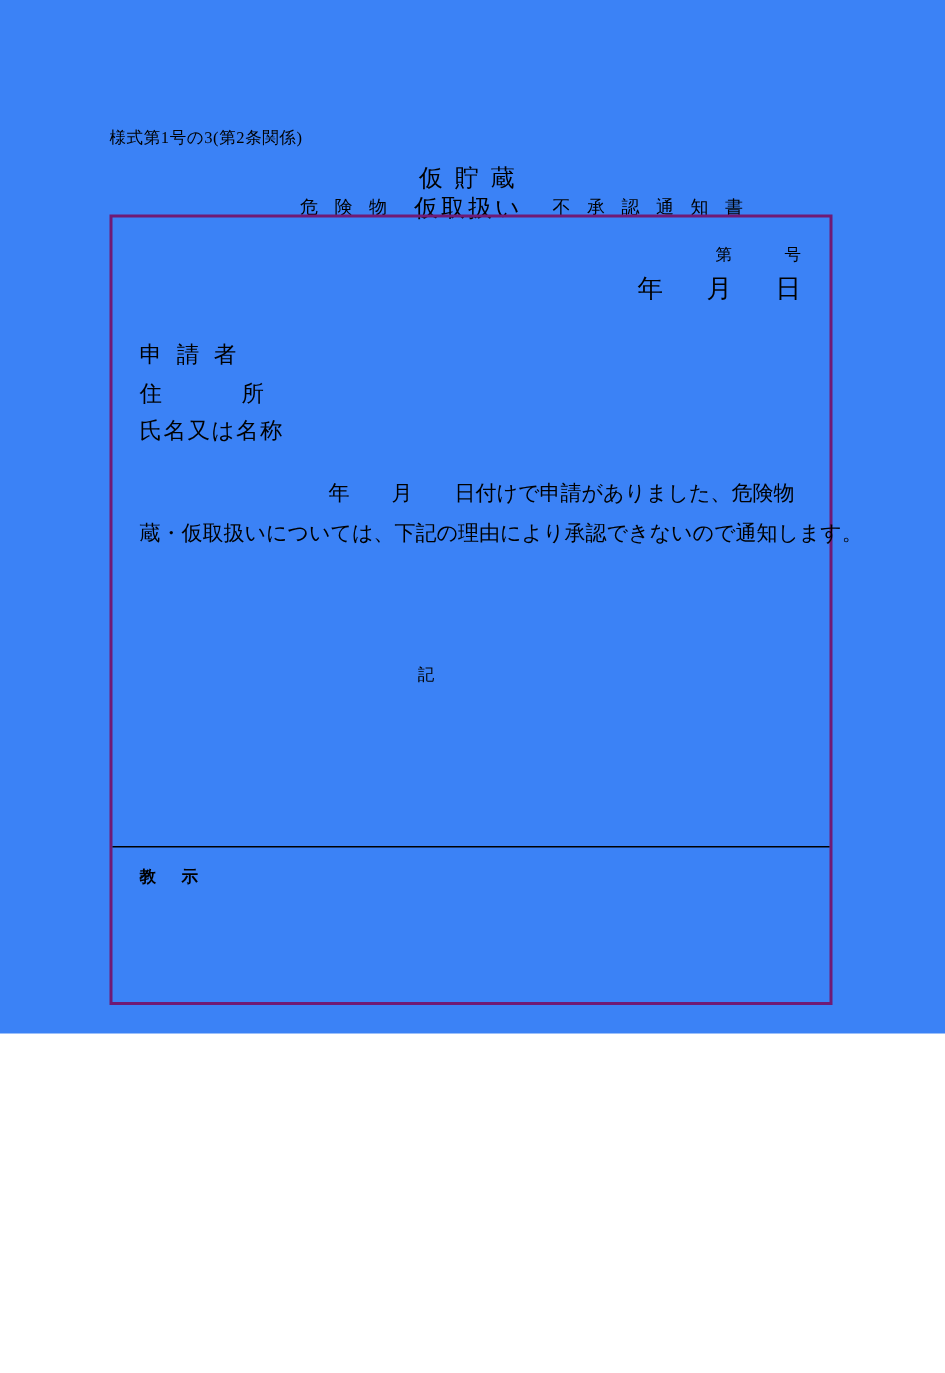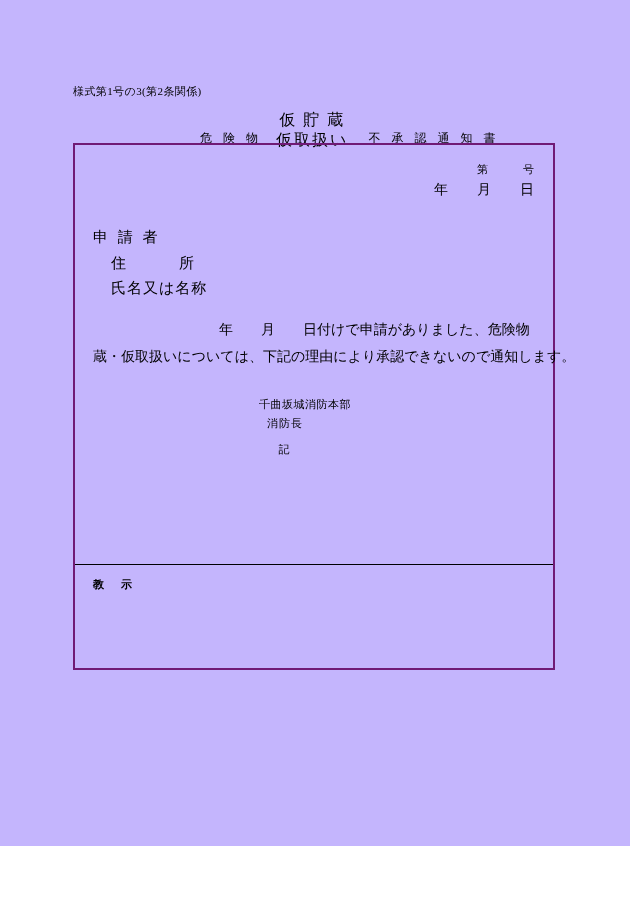--- a/index.html
+++ b/index.html
@@ -13,22 +13,22 @@
     font-family: "Liberation Serif", "DejaVu Serif", serif;
     color: #000000;
     position: relative;
     overflow: hidden;
   }
   .page {
     position: absolute;
     left: 0;
     top: 0;
     width: 630px;
-    height: 846px;
-    background: #c4b5fd;
+    height: 689px;
+    background: #3b82f6;
   }
   .form-no {
     position: absolute;
     left: 73px;
     top: 84px;
     font-size: 11px;
     letter-spacing: 0.4px;
     white-space: nowrap;
   }
   .title-row {
@@ -85,40 +85,39 @@
     letter-spacing: 1px;
   }
   .doc-num .gap {
     display: inline-block;
     width: 34px;
   }
   .doc-date {
     position: absolute;
     right: 18px;
     top: 36px;
-    font-size: 14px;
+    font-size: 17px;
     white-space: nowrap;
     letter-spacing: 1px;
   }
   .doc-date .gap {
     display: inline-block;
     width: 28px;
   }
   .applicant-block {
     position: absolute;
     left: 18px;
     top: 80px;
     font-size: 15px;
     line-height: 1.7;
   }
   .applicant-head {
     letter-spacing: 3px;
   }
   .applicant-line {
-    margin-left: 18px;
     letter-spacing: 1px;
     white-space: nowrap;
   }
   .applicant-line .gap {
     display: inline-block;
     width: 52px;
   }
   .body-text {
     position: absolute;
     left: 18px;
@@ -233,24 +232,20 @@
       </div>
     </div>
 
     <div class="body-text">
       <div class="body-line1">
         <span class="lead"></span><span>年</span><span class="gap-s"></span><span>月</span><span class="gap-s"></span><span>日付けで申請がありました、危険物</span><span class="gap-l"></span><span>の仮貯</span>
       </div>
       <div class="body-line2">蔵・仮取扱いについては、下記の理由により承認できないので通知します。</div>
     </div>
 
-    <div class="issuer">
-      <div class="org">千曲坂城消防本部</div>
-      <div class="chief">消防長</div>
-    </div>
 
     <div class="ki-mark">記</div>
 
     <div class="divider"></div>
 
     <div class="notice-head">教　示</div>
 
 
   </div>
 </div>

